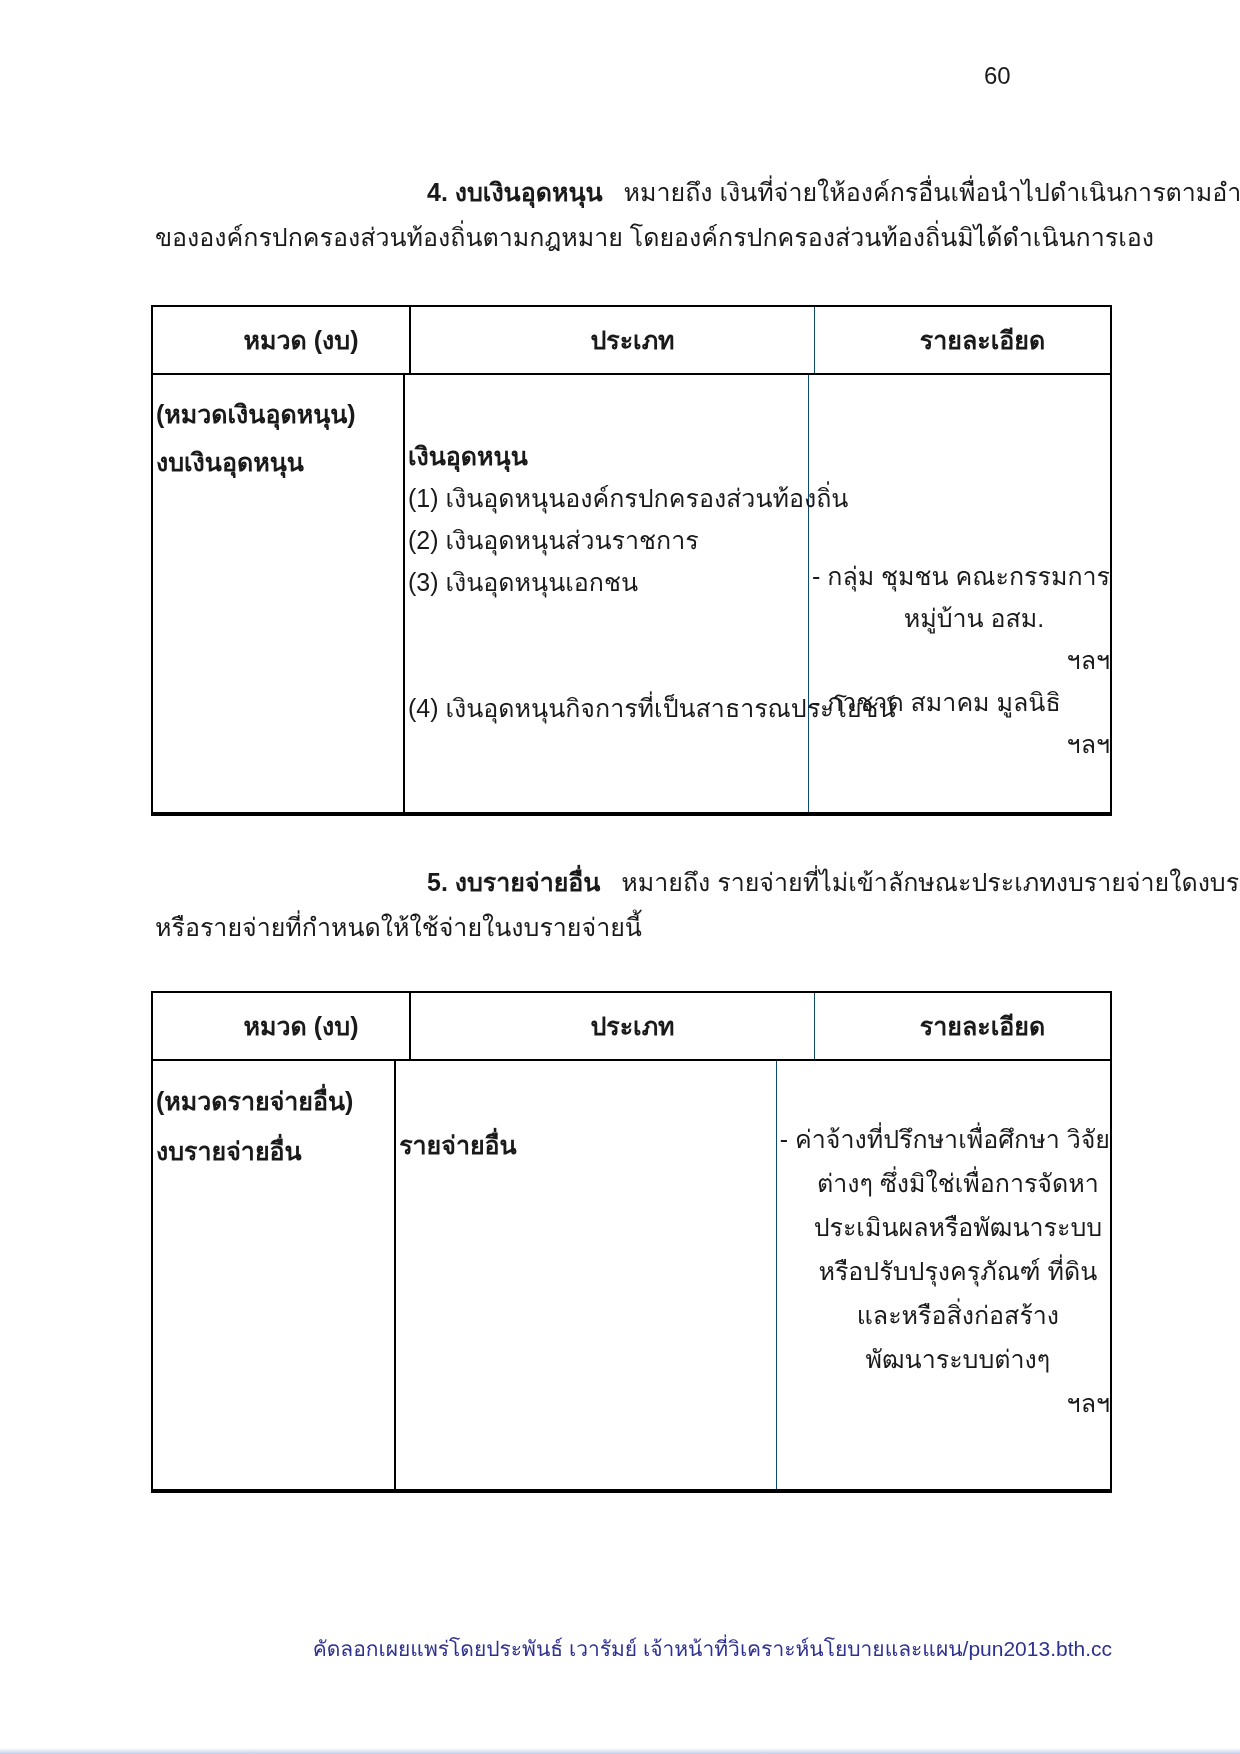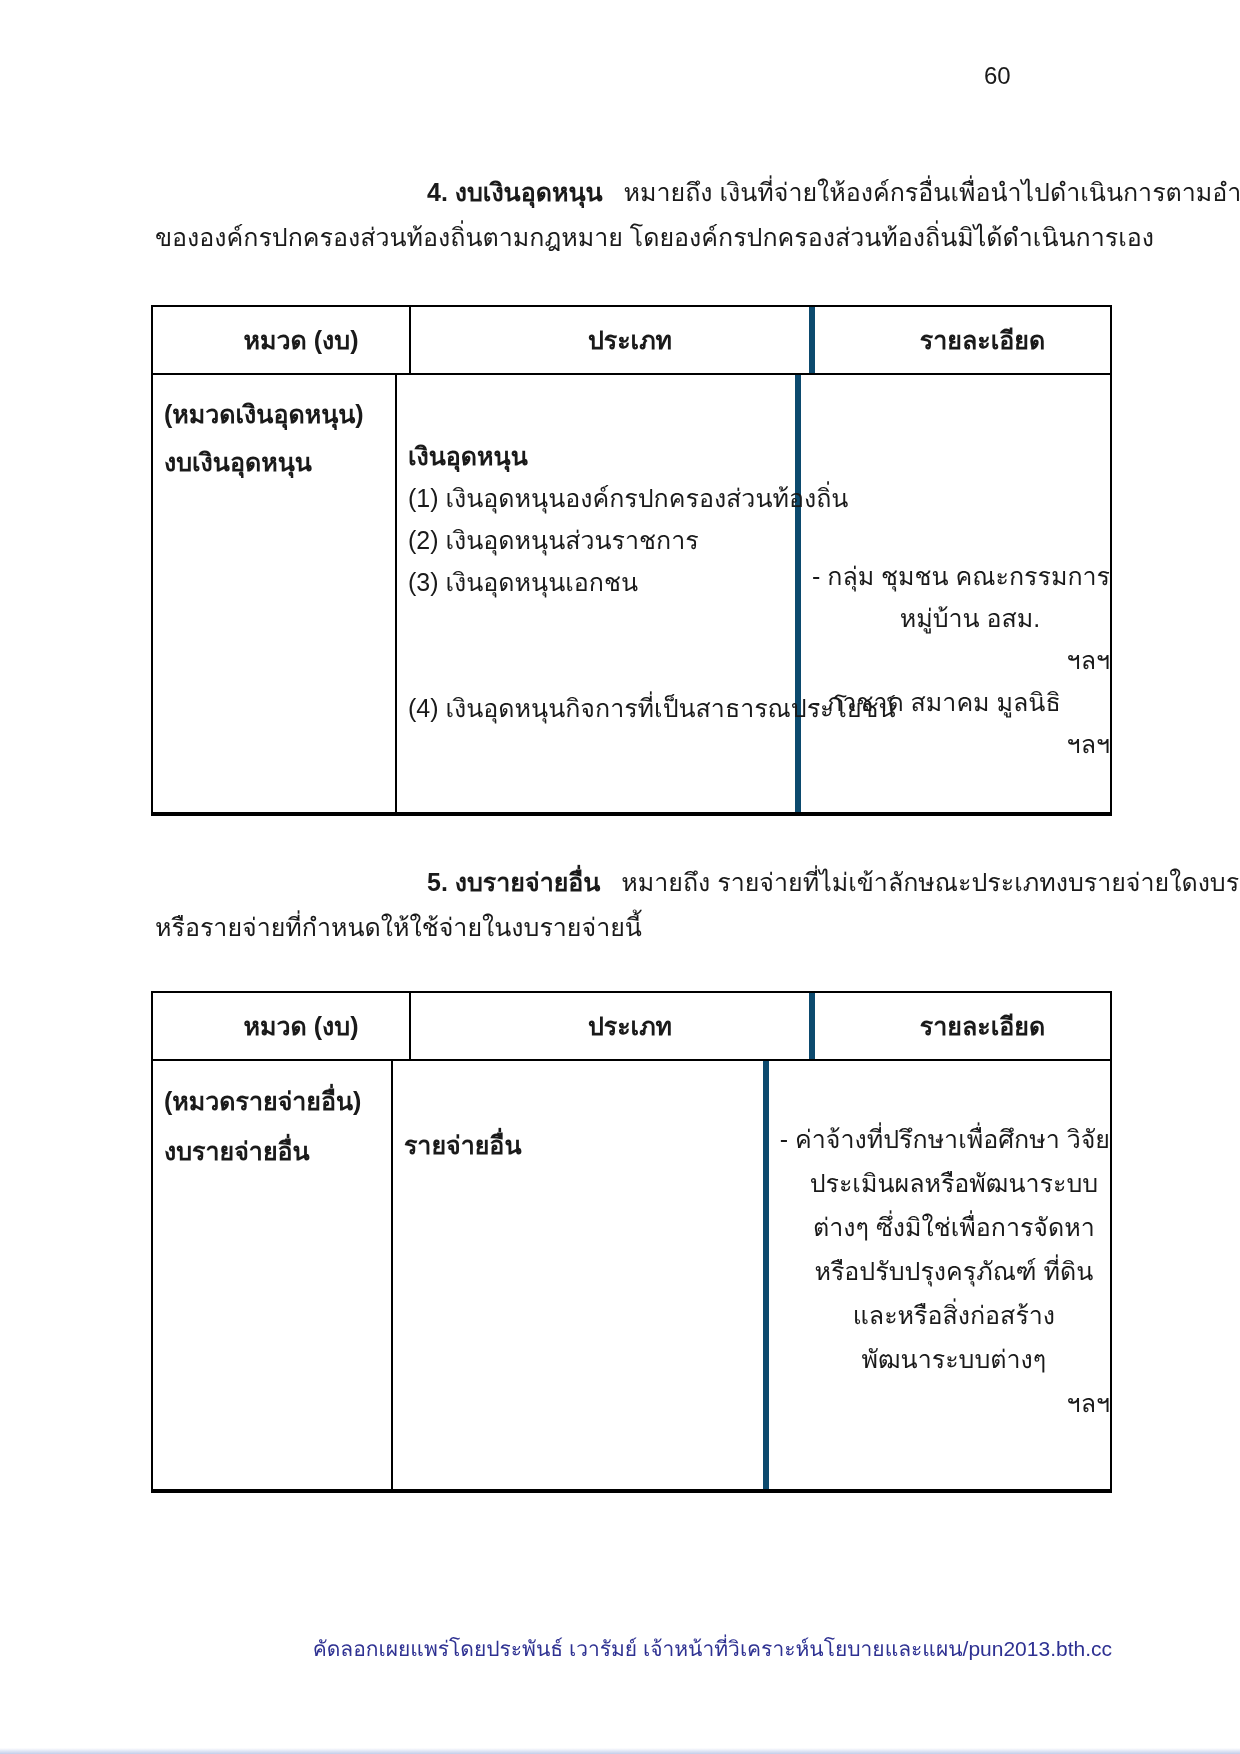--- a/index.html
+++ b/index.html
@@ -13,25 +13,25 @@
   .b { font-weight:bold;margin-top:6px; }
 
   
   .doc-table {
     position:absolute; left:151px; width:957px;
     border:2px solid #000; border-bottom-width:4px; background:#fff;
   }
   .t-head { display:flex; height:66px; border-bottom:2px solid #000; }
   .hc { font-weight:bold; font-size:25px; display:flex; align-items:center; justify-content:center;padding-left:40px; }
   .c1 { width:258px; border-right:2px solid #000; box-sizing:border-box; }
-  .c2 { width:404px; border-right:6px solid #0c4a6e; box-sizing:border-box; }
+  .c2 { width:404px; border-right:1px solid #0c4a6e; box-sizing:border-box; }
   .c3 { flex:1; }
   .t-body { display:flex; }
   .t-body .cell { padding-top:12px; box-sizing:border-box; }
-  .line { height:42px; line-height:42px; font-size:25px; padding-left:11px; white-space:nowrap; }
+  .line { height:42px; line-height:42px; font-size:25px; padding-left:3px; white-space:nowrap; }
   .t2line { height:44px; line-height:44px; }
   .sp  { height:42px; }
   .sp2 { height:44px; }
   .cont { padding-left:29px;text-align:center; }   
   .etc  { text-align:right; padding-left:16px; }
 
   .footer-credit {
     position:absolute; top:1632px; right:128px;
     font-size:21px; white-space:nowrap;
   }
@@ -107,22 +107,22 @@
         <div class="line t2line b">(หมวดรายจ่ายอื่น)</div>
         <div class="line t2line b">งบรายจ่ายอื่น</div>
       </div>
       <div class="cell c2">
         <div class="sp2"></div>
         <div class="line t2line b">รายจ่ายอื่น</div>
       </div>
       <div class="cell c3">
         <div class="sp2"></div>
         <div class="line t2line">- ค่าจ้างที่ปรึกษาเพื่อศึกษา วิจัย</div>
+        <div class="line t2line cont">ต่างๆ ซึ่งมิใช่เพื่อการจัดหา</div>
         <div class="line t2line cont">ประเมินผลหรือพัฒนาระบบ</div>
-        <div class="line t2line cont">ต่างๆ ซึ่งมิใช่เพื่อการจัดหา</div>
         <div class="line t2line cont">หรือปรับปรุงครุภัณฑ์ ที่ดิน</div>
         <div class="line t2line cont">และหรือสิ่งก่อสร้าง</div>
         <div class="line t2line cont">พัฒนาระบบต่างๆ</div>
         <div class="line t2line etc">ฯลฯ</div>
       </div>
     </div>
   </div>
 
   <div class="footer-credit" style="color: rgb(46, 49, 146);">คัดลอกเผยแพร่โดยประพันธ์ เวารัมย์ เจ้าหน้าที่วิเคราะห์นโยบายและแผน/pun2013.bth.cc</div>
 

